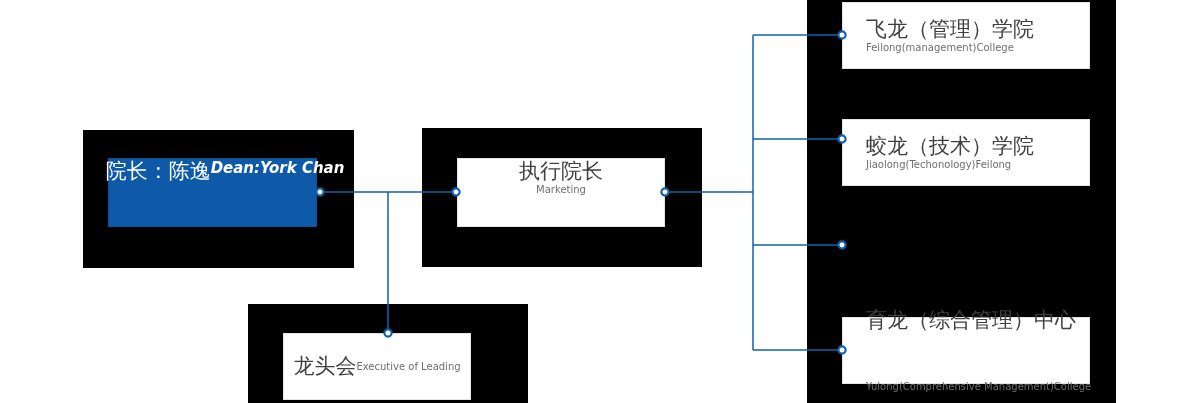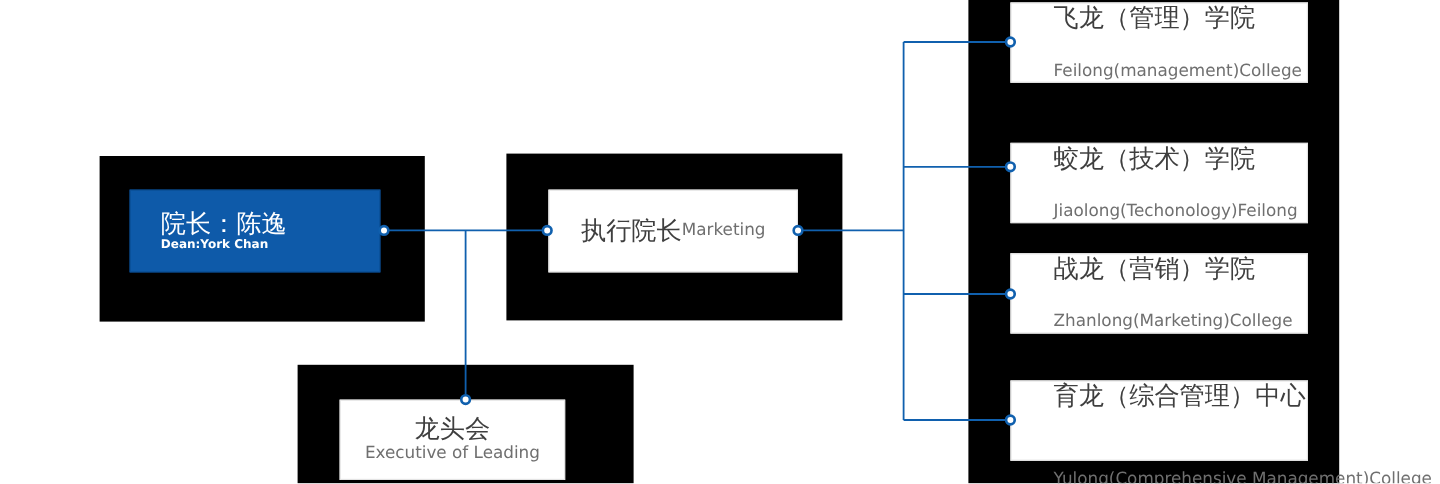--- a/index.html
+++ b/index.html
@@ -8,35 +8,35 @@
 
   .blk{position:absolute;background:#000000;}
   #blk-dean{left:83px;top:130px;width:271px;height:138px;}
   #blk-exec{left:422px;top:128px;width:280px;height:139px;}
   #blk-chairman{left:248px;top:304px;width:280px;height:99px;}
   #blk-colleges{left:807px;top:0;width:309px;height:403px;}
 
   .node{position:absolute;box-sizing:border-box;background:#ffffff;
         border:1px solid #e4e4e4;box-shadow:2px 2px 3px rgba(0,0,0,0.18);}
   .node .title{font-size:21px;color:#3f3f3f;line-height:1.15;white-space:nowrap;}
-  .node .subtitle{font-size:14px;color:#6f6f6f;line-height:1.3;white-space:nowrap;}
+  .node .subtitle{font-size:10px;color:#6f6f6f;line-height:1.3;white-space:nowrap;}
 
   #node-dean{left:108px;top:158px;width:209px;height:69px;background:#0e5aa9;
              border:1px solid #0b4f97;box-shadow:2px 2px 3px rgba(0,0,0,0.25);
-             display:flex;flex-direction:column;justify-content:center;padding-left:25px;}
+             display:flex;flex-direction:row;justify-content:center;padding-left:25px;}
   #node-dean .title{color:#ffffff;}
-  #node-dean .subtitle{color:#ffffff;font-weight:bold;font-size:10px;}
+  #node-dean .subtitle{color:#ffffff;font-weight:bold;font-size:15px;font-style:italic;}
 
   #node-exec{left:457px;top:158px;width:208px;height:69px;
-             display:flex;justify-content:center;align-items:center;text-align:center;}
+             display:flex;flex-direction:column;justify-content:flex-start;align-items:center;text-align:center;}
   #node-chairman{left:283px;top:333px;width:188px;height:67px;
-             display:flex;flex-direction:column;justify-content:center;align-items:center;text-align:left;}
+             display:flex;flex-direction:row;justify-content:center;align-items:center;text-align:left;}
 
   .college{left:842px;width:248px;height:67px;display:flex;flex-direction:column;
-           justify-content:space-between;padding-left:35px;}
+           justify-content:center;padding-left:23px;}
   #college-0{top:2px;}
   #college-1{top:119px;}
   #college-2{top:211px;}
   #college-3{top:317px;gap:48px;}
 
   #wires{position:absolute;left:0;top:0;width:1200px;height:403px;z-index:10;pointer-events:none;}
 </style>
 </head>
 <body>
 
@@ -63,24 +63,20 @@
   </div>
 
   <div class="node college" id="college-0">
     <div class="title">飞龙（管理）学院</div>
     <div class="subtitle">Feilong(management)College</div>
   </div>
   <div class="node college" id="college-1">
     <div class="title">蛟龙（技术）学院</div>
     <div class="subtitle">Jiaolong(Techonology)Feilong</div>
   </div>
-  <div class="node college" id="college-2">
-    <div class="title">战龙（营销）学院</div>
-    <div class="subtitle">Zhanlong(Marketing)College</div>
-  </div>
   <div class="node college" id="college-3">
     <div class="title">育龙（综合管理）中心</div>
     <div class="subtitle">Yulong(Comprehensive Management)College</div>
   </div>
 
   <svg id="wires" viewBox="0 0 1200 403" xmlns="http://www.w3.org/2000/svg">
     <g stroke="#1060ae" stroke-width="1.5" fill="none">
       <line x1="320" y1="192" x2="456" y2="192"></line>
       <line x1="388" y1="192" x2="388" y2="333"></line>
       <line x1="665" y1="192" x2="753" y2="192"></line>

